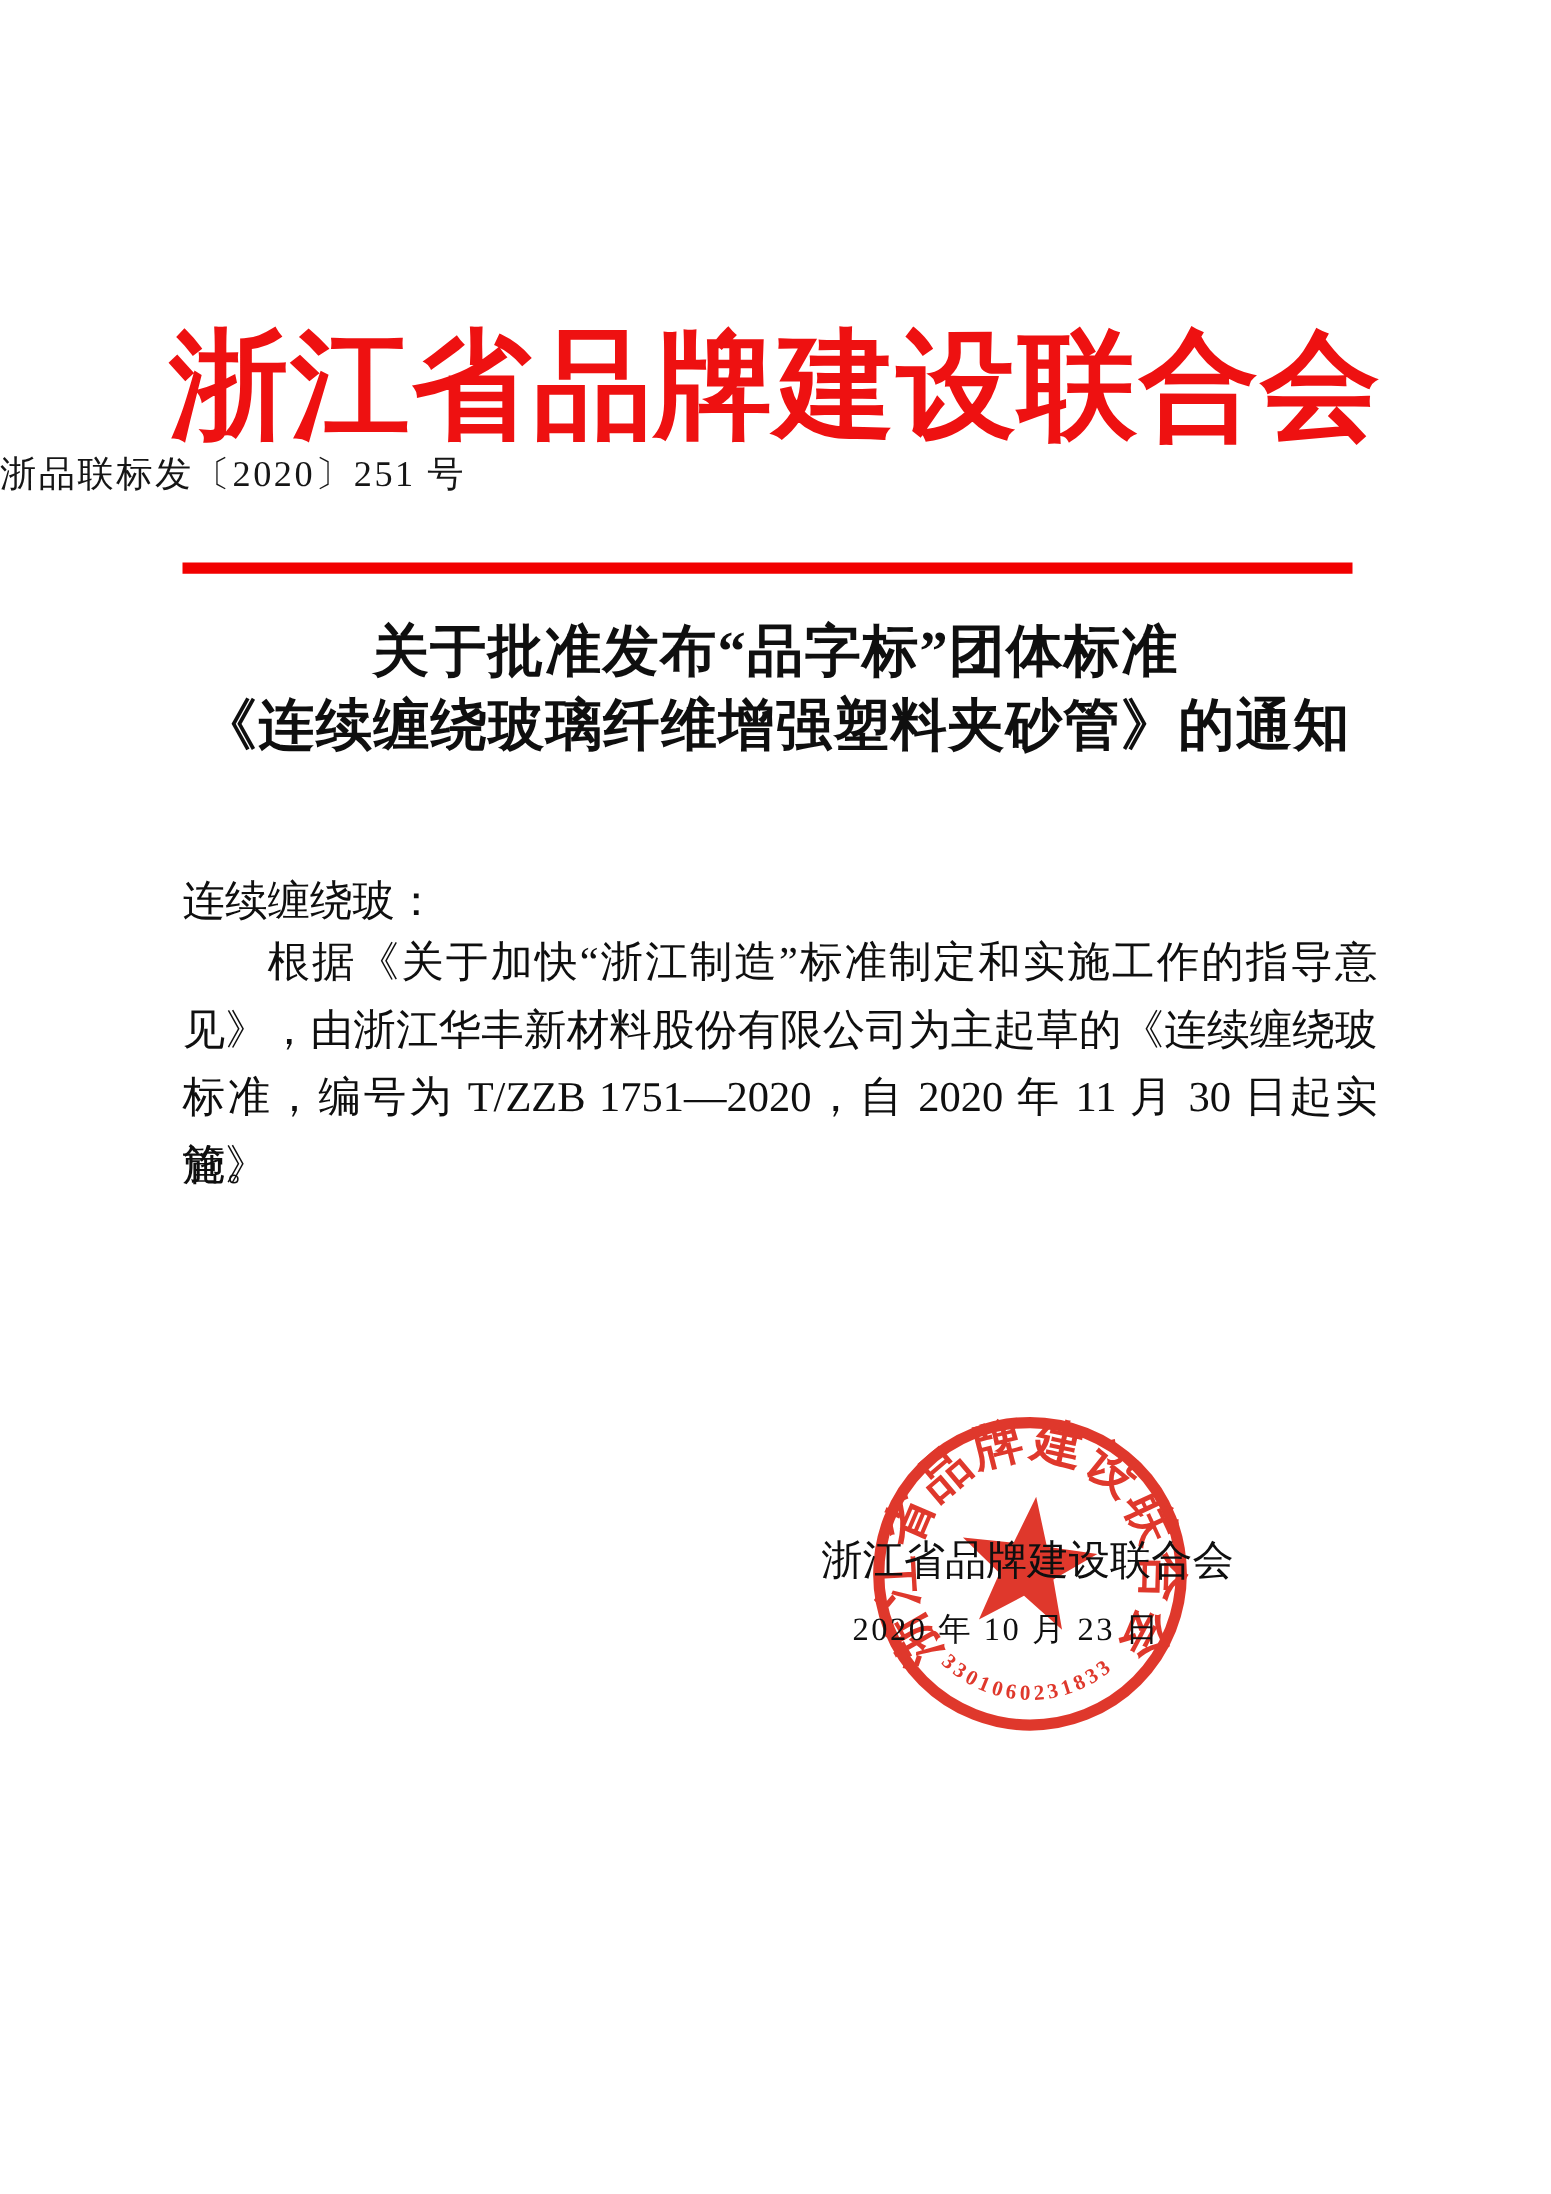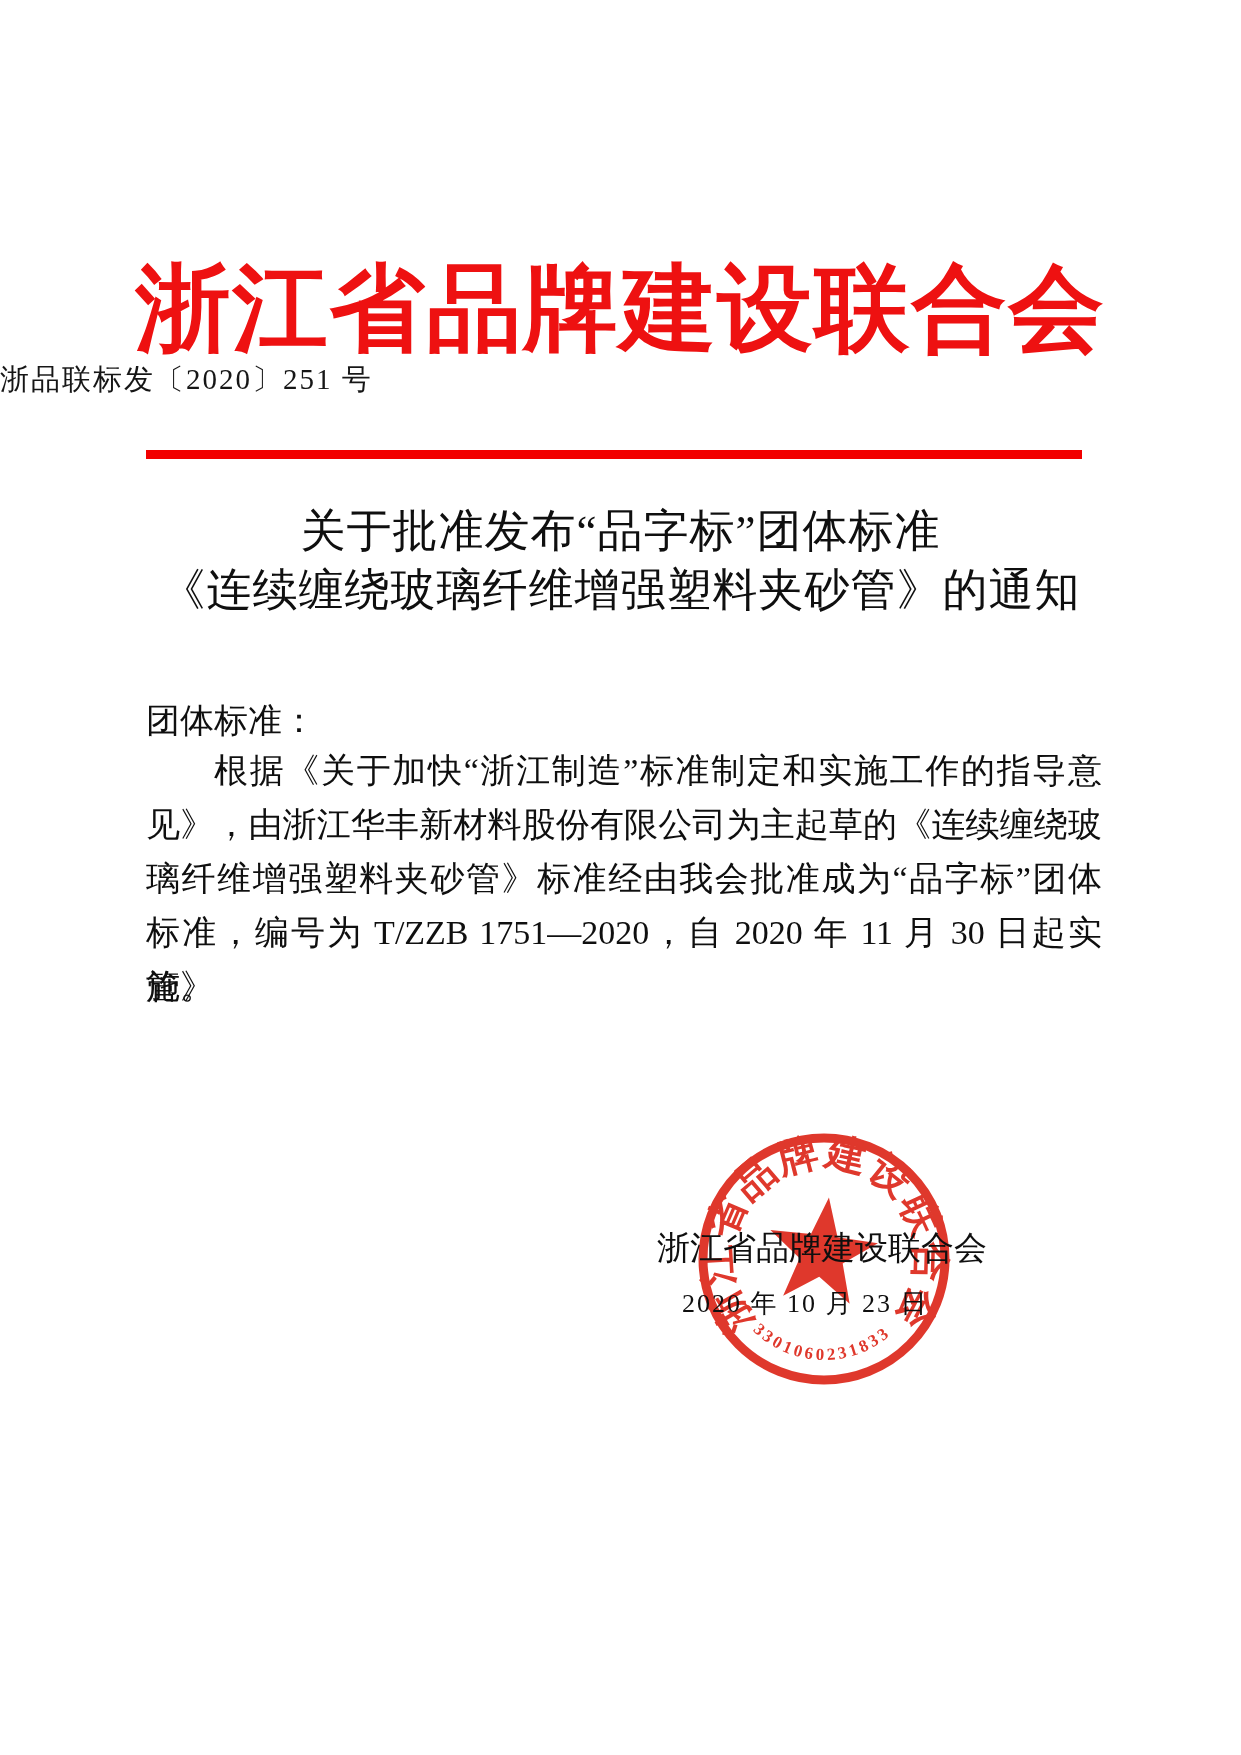--- a/index.html
+++ b/index.html
@@ -34,24 +34,23 @@
     top: 450px; left: 146px;
     width: 936px; height: 9px;
     background: #f20000;
   }
   .doc-title {
     position: absolute;
     top: 492px; left: 0; width: 100%;
     text-align: center;
     font-size: 45px;
     line-height: 59px;
-    font-weight: normal;
+    font-weight: bold;
     color: #0f0f0f;
     letter-spacing: 1px;
-    margin-top: 10px;
   }
   .salutation {
     position: absolute;
     top: 698px; left: 146px;
     font-size: 34px;
     color: #0f0f0f;
   }
   .body-text {
     position: absolute;
     top: 744px; left: 146px;
@@ -105,26 +104,25 @@
 
   <div class="doc-number">浙品联标发〔2020〕251 号</div>
 
   <div class="red-line"></div>
 
   <div class="doc-title">
     <div>关于批准发布“品字标”团体标准</div>
     <div>《连续缠绕玻璃纤维增强塑料夹砂管》的通知</div>
   </div>
 
-  <div class="salutation">团体标准：</div>
+  <div class="salutation">连续缠绕玻：</div>
 
   <div class="body-text">
     <div class="line indent">根据《关于加快“浙江制造”标准制定和实施工作的指导意</div>
     <div class="line">见》，由浙江华丰新材料股份有限公司为主起草的《连续缠绕玻</div>
-    <div class="line">璃纤维增强塑料夹砂管》标准经由我会批准成为“品字标”团体</div>
     <div class="line end">标准，编号为 T/ZZB 1751—2020，自 2020 年 11 月 30 日起实施。</div>
     <div class="line end">管》</div>
   </div>
 
   <svg class="seal" viewBox="0 0 270 270" xmlns="http://www.w3.org/2000/svg">
     <circle cx="135" cy="135" r="121" fill="none" stroke="#dd2a1d" stroke-width="9"></circle>
     <defs>
       <path id="sealArcPath" d="M 65.9 197.2 A 93 93 0 1 1 204.1 197.2" fill="none"></path>
       <path id="sealNumPath" d="M 63.6 206.4 A 101 101 0 0 0 206.4 206.4" fill="none"></path>
     </defs>

